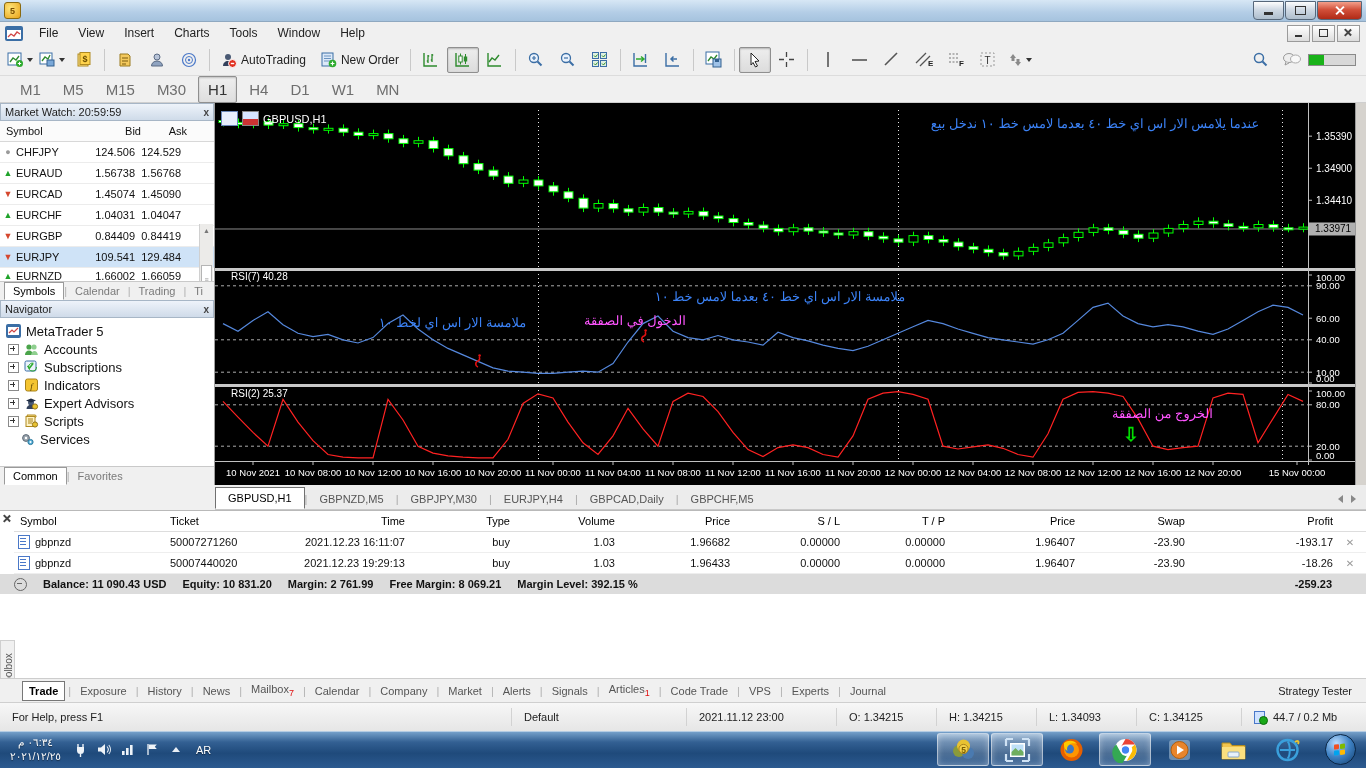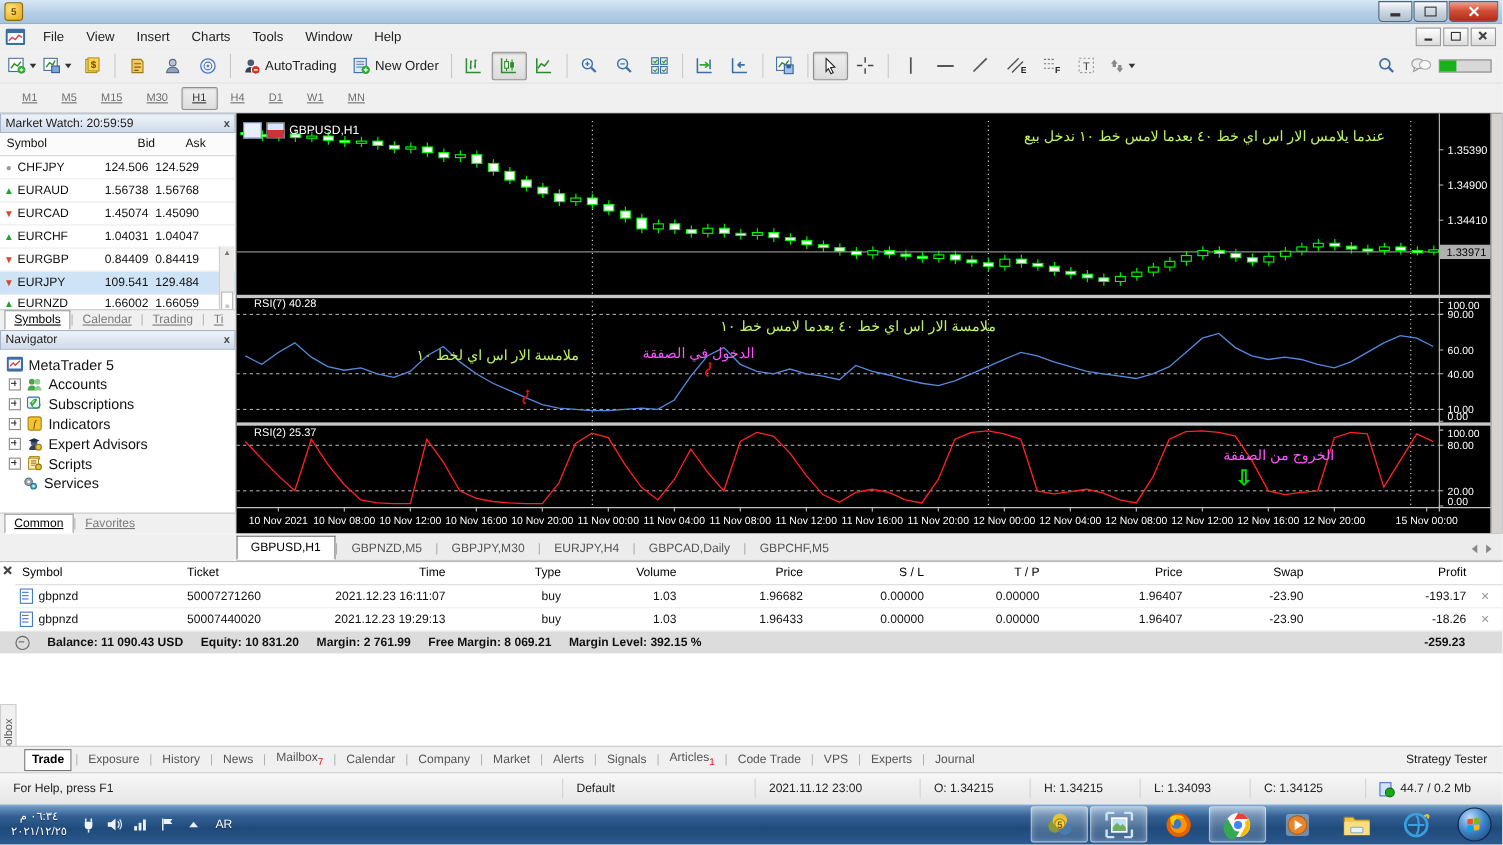--- a/index.html
+++ b/index.html
@@ -29,62 +29,62 @@
   .tbtn{height:24px;min-width:26px;display:flex;align-items:center;justify-content:center;border:1px solid transparent;border-radius:2px;padding:0 2px;}
   .tbtn.active{border-color:#8f8f8f;background:linear-gradient(#eee,#dcdcdc);box-shadow:inset 0 1px 2px rgba(0,0,0,.25);}
   .tbtn.labeled{padding:0 6px;font-size:12px;color:#222;gap:4px;}
   .tsep{width:1px;height:22px;background:#c9c9c9;margin:0 4px;}
   .dd{width:0;height:0;border-left:3px solid transparent;border-right:3px solid transparent;border-top:4px solid #333;margin-left:3px;}
   .tspacer{flex:1;}
   .connbar{width:46px;height:10px;border:1px solid #8a8a8a;background:#d8d8d8;margin-right:10px;position:relative;}
   .connbar .fill{position:absolute;left:0;top:0;bottom:0;width:15px;background:#19b219;}
   
   #tfbar{position:absolute;left:0;top:76px;width:1366px;height:27px;background:#f0f0f0;display:flex;align-items:center;border-bottom:1px solid #cfcfcf;padding-left:10px;box-sizing:border-box;}
-  .tf{padding:4px 9px;color:#6e6e6e;font-size:10px;border:1px solid transparent;border-radius:2px;margin-right:2px;text-decoration:underline;}
+  .tf{padding:4px 9px;color:#6e6e6e;font-size:15px;border:1px solid transparent;border-radius:2px;margin-right:2px;}
   .tf.active{border-color:#8f8f8f;background:linear-gradient(#efefef,#dedede);box-shadow:inset 0 1px 2px rgba(0,0,0,.2);color:#333;}
   
   .panel-head{height:18px;background:linear-gradient(#eef3fa,#cfdbe9);border:1px solid #a7b6c6;display:flex;align-items:center;padding:0 4px;font-size:11px;color:#1c1c1c;box-sizing:border-box;}
   .panel-head .px{margin-left:auto;font-weight:bold;color:#444;font-size:10px;}
   #mw{position:absolute;left:0;top:103px;width:215px;height:197px;background:#fff;border-right:1px solid #a0a0a0;box-sizing:border-box;}
   #mw .cols{display:flex;height:20px;border-bottom:1px solid #d8d8d8;align-items:center;background:#fbfbfb;}
   #mw .cols .c1{width:88px;padding-left:6px;}
   #mw .cols .c2{width:47px;text-align:right;}
   #mw .cols .c3{width:46px;text-align:right;padding-right:2px;}
   .mwr{display:flex;height:20px;align-items:center;border-bottom:1px solid #ececec;}
   .mwr.sel{background:#cfe3f7;}
   .mwr .ic{width:16px;text-align:center;font-size:9px;}
   .mwr .sym{width:72px;}
   .mwr .bid{width:47px;text-align:right;}
   .mwr .ask{width:46px;text-align:right;padding-right:2px;}
   .c-up{color:#1fa32a;}.c-down{color:#d5472e;}.c-flat{color:#9a9a9a;}
   .vscroll{position:absolute;right:1px;top:121px;width:13px;height:159px;background:#ecebe9;border-left:1px solid #d0d0d0;}
   .vscroll .ar{height:13px;display:flex;align-items:center;justify-content:center;color:#777;font-size:7px;}
   .vscroll .thumb{margin:28px 1px 0 1px;height:26px;background:#fff;border:1px solid #b5b5b5;display:flex;align-items:center;justify-content:center;color:#999;font-size:7px;}
   .ptabs{position:absolute;left:0;bottom:0;width:100%;height:19px;background:#f0f0f0;border-top:1px solid #c9c9c9;display:flex;align-items:center;padding-left:4px;box-sizing:border-box;}
-  .ptab{padding:2px 8px;color:#7a7a7a;text-decoration:underline;}
+  .ptab{padding:2px 8px;color:#7a7a7a;}
   .ptab.active{background:#fff;border:1px solid #9a9a9a;border-bottom-color:#fff;color:#000;}
   .psep{color:#b0b0b0;}
   #nav{position:absolute;left:0;top:300px;width:215px;height:185px;background:#fff;border-right:1px solid #a0a0a0;box-sizing:border-box;}
   .tree{padding:4px 0 0 6px;}
   .ti{display:flex;align-items:center;height:18px;gap:5px;}
   .ti .lbl{font-size:13px;color:#111;}
   .exp{width:9px;height:9px;border:1px solid #8a8a8a;background:#fff;position:relative;margin-left:2px;flex:none;}
   .exp:before{content:"";position:absolute;left:1px;top:3.5px;width:5px;height:1px;background:#333;}
   .exp:after{content:"";position:absolute;left:3.5px;top:1px;width:1px;height:5px;background:#333;}
   .noexp{width:9px;flex:none;}
   .nicon{width:15px;height:14px;flex:none;}
   
   #chartarea{position:absolute;left:215px;top:103px;width:1151px;height:382px;background:#000;}
   #chartsvg{position:absolute;left:0;top:0;}
   #chartscroll{position:absolute;right:0;top:0;width:10px;height:382px;background:#d6d3ce;border-left:1px solid #9a9a9a;}
   .ov{position:absolute;font-size:11px;white-space:nowrap;}
   .symlabel{left:6px;top:8px;color:#fff;display:flex;align-items:center;gap:4px;}
   .paneLabel{color:#fff;font-size:10px;margin-left:12px;}
   .ann{position:absolute;text-align:center;font-size:13px;direction:rtl;}
-  .ann.green{color:#bef264;}
+  .ann.green{color:#3b82f6;}
   .ann.magenta{color:#ff55ff;}
   .ann.arrow{color:#00dd00;font-size:19px;font-weight:bold;}
   .mark{position:absolute;width:12px;height:16px;}
   .chip{width:15px;height:13px;border:1px solid #6a86b8;background:#e8eefc;display:inline-block;}
   .chip.red{background:linear-gradient(#d6e4ff 50%,#c33 50%);border-color:#888;}
   
   #charttabs{position:absolute;left:215px;top:485px;width:1151px;height:25px;background:#ececec;border-bottom:1px solid #c9c9c9;display:flex;align-items:flex-end;box-sizing:border-box;}
   .ctab{padding:4px 12px;color:#555;font-size:11px;}
   .ctab.active{background:#fff;border:1px solid #707070;border-bottom-color:#fff;color:#000;}
   .ctabsep{color:#aaa;padding-bottom:4px;}

